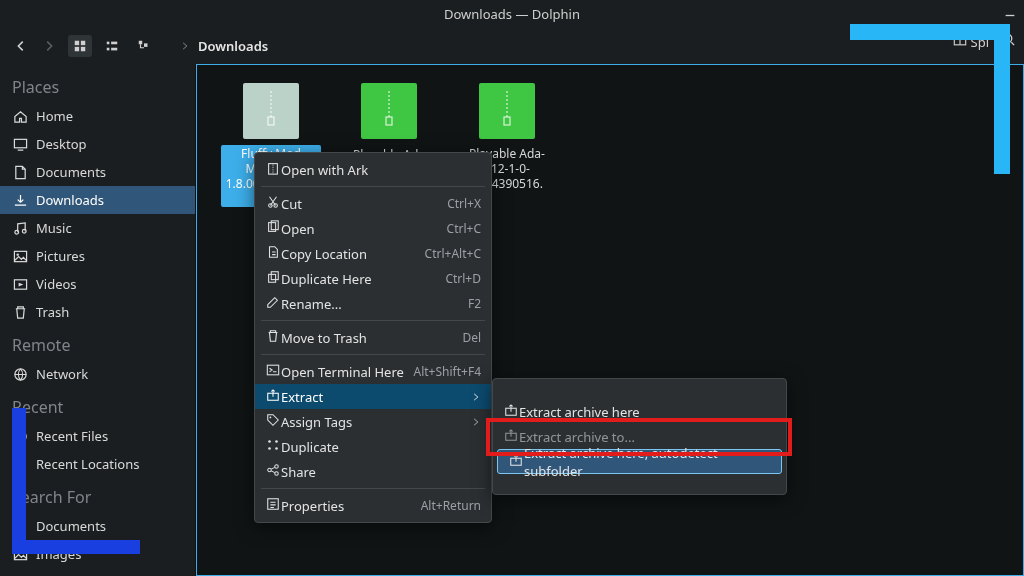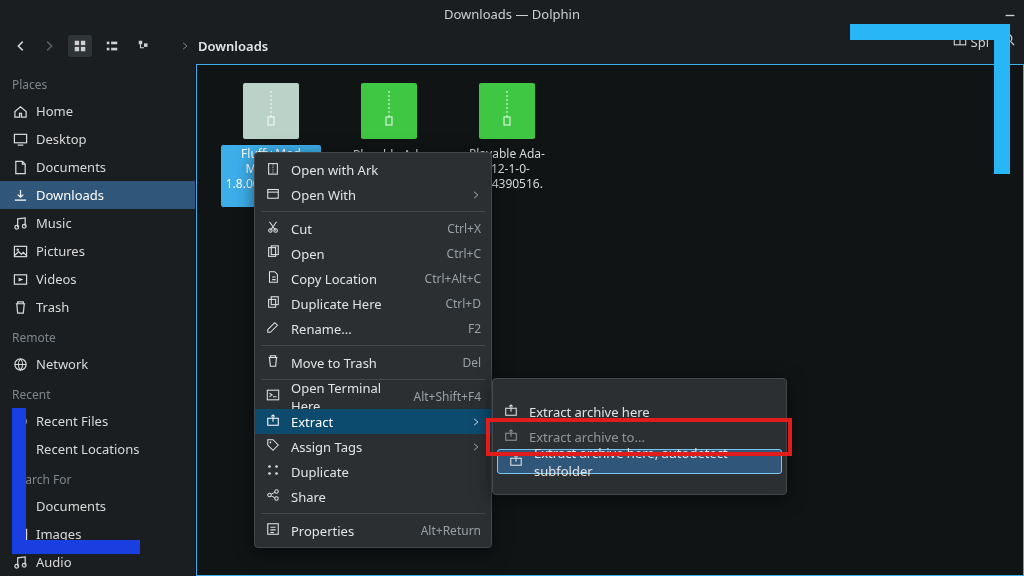--- a/index.html
+++ b/index.html
@@ -11,36 +11,36 @@
   .nav-arrow { width:22px; height:22px; display:inline-flex; align-items:center; justify-content:center; color:#d0d0d0; border-radius:3px; }
   .nav-arrow.dim { opacity:0.35; }
   .view-btn { width:24px; height:22px; display:inline-flex; align-items:center; justify-content:center; color:#d0d0d0; border-radius:3px; margin-left:2px; }
   .view-btn.active { background:#2f3437; }
   .breadcrumb { display:flex; align-items:center; gap:8px; margin-left:18px; color:#e5e5e5; }
   .breadcrumb-chev { color:#8a8a8a; }
   .breadcrumb-name { font-weight:600; }
   .tool-right { position:absolute; right:8px; top:32px; display:flex; gap:12px; align-items:center; color:#d0d0d0; }
   .main { display:flex; height:calc(100% - 64px); position:relative; }
   .sidebar { width:196px; background:#1b1e20; border-right:1px solid #0f1112; padding:4px 0 0 0; }
-  .side-section { font-size:12px; color:#7f858b; padding:8px 12px 4px; }
+  .side-section { font-size:16px; color:#7f858b; padding:8px 12px 4px; }
   .side-item { display:flex; align-items:center; gap:8px; padding:5px 12px; color:#d9d9d9; position:relative; }
   .side-item.active { background:#30567a; color:#fff; }
   .side-item .ic { width:16px; height:16px; display:inline-flex; align-items:center; justify-content:center; }
   .content { flex:1; background:#101415; border:1px solid #3daee9; margin-left:0; margin-right:0; position:relative; }
   .files { display:flex; gap:18px; padding:18px 24px; align-items:flex-start; }
   .file { width:100px; text-align:center; }
   .file .thumb { width:56px; height:56px; margin:0 auto 6px; border-radius:2px; display:flex; align-items:center; justify-content:center; }
   .file .thumb.z1 { background:#bad2c8; }
   .file .thumb.z2 { background:#3fc642; }
   .file .label { font-size:12px; line-height:1.25; padding:1px 3px; display:inline-block; }
   .file.selected .label { background:#3daee9; color:#fff; border-radius:2px; }
   .zip-svg { width:30px; height:40px; }
   
   .ctx { position:absolute; left:254px; top:152px; width:238px; background:#2b2f32; border:1px solid #44484b; border-radius:4px; box-shadow:0 4px 18px rgba(0,0,0,0.5); padding:4px 0; z-index:50; }
-  .ctx-item { display:flex; align-items:center; padding:4px 10px; gap:10px; color:#e3e3e3; position:relative; font-size:13px; height:25px; }
+  .ctx-item { display:flex; align-items:center; padding:4px 10px; color:#e3e3e3; position:relative; font-size:13px; height:25px; }
   .ctx-item .ic { width:16px; text-align:center; flex-shrink:0; }
   .ctx-item .sc { margin-left:auto; color:#9aa0a4; font-size:12px; }
   .ctx-item .chev { margin-left:auto; color:#b0b4b8; }
   .ctx-item.hl { background:#0c4a6e; color:#fff; }
   .ctx-item.hl .sc, .ctx-item.hl .chev { color:#dfe6ee; }
   .ctx-sep { height:1px; background:#44484b; margin:4px 6px; }
   .sub { position:absolute; left:492px; top:378px; width:295px; background:#2b2f32; border:1px solid #44484b; border-radius:4px; box-shadow:0 4px 18px rgba(0,0,0,0.5); padding:20px 0; z-index:60; }
   .sub .ctx-item.framed { border:1px solid #7cc6f2; background:#30567a; border-radius:3px; margin:0 4px; }
   
   .blue-l1 { position:absolute; background:#1a3fe0; z-index:200; }
@@ -391,29 +391,20 @@
   </div>
 </div>
 
 <div class="ctx" id="ctx">
     <div class="ctx-item">
       <span class="ic"><svg width="14" height="14" viewBox="0 0 16 16">
           <use href="#i-ark"></use>
         </svg></span>
       <span>Open with Ark</span>
     </div>
-    <div class="ctx-item">
-      <span class="ic"><svg width="14" height="14" viewBox="0 0 16 16">
-          <use href="#i-open"></use>
-        </svg></span>
-      <span>Open With</span>
-      <span class="chev"><svg width="10" height="10" viewBox="0 0 16 16">
-          <use href="#i-chev"></use>
-        </svg></span>
-    </div>
     <div class="ctx-sep"></div>
     <div class="ctx-item">
       <span class="ic"><svg width="14" height="14" viewBox="0 0 16 16">
           <use href="#i-cut"></use>
         </svg></span>
       <span>Cut</span>
       <span class="sc">Ctrl+X</span>
     </div>
     <div class="ctx-item">
       <span class="ic"><svg width="14" height="14" viewBox="0 0 16 16">

